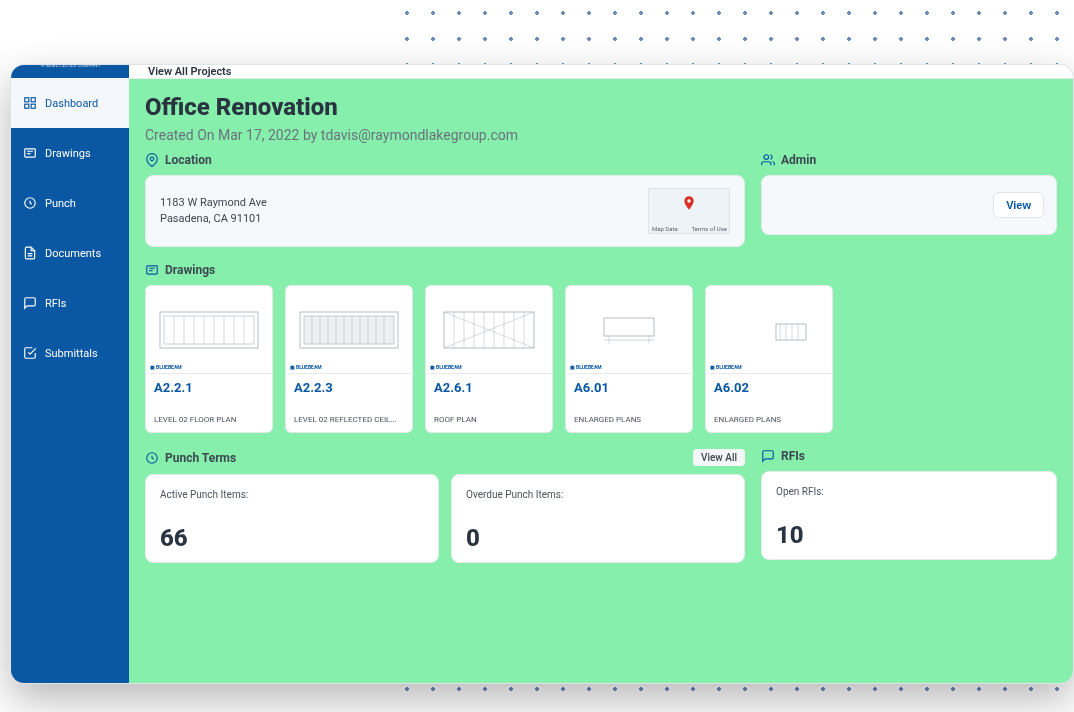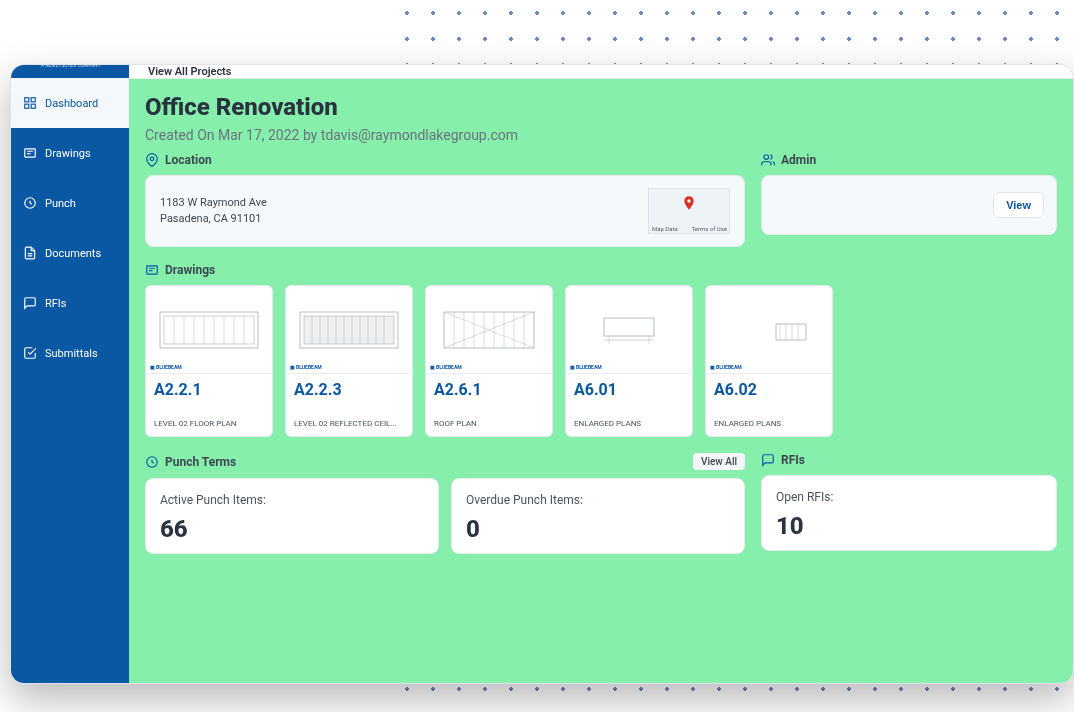--- a/index.html
+++ b/index.html
@@ -199,21 +199,21 @@
       justify-content: center;
       position: relative;
     }
     .drawing-thumb svg { opacity: 0.75; }
     .thumb-brand {
       position: absolute; bottom: 3px; left: 4px;
       font-size: 5px; color: #0a57a4; font-weight: 700;
       display: flex; align-items: center; gap: 2px;
     }
     .drawing-info { padding: 6px 8px 8px 8px; }
-    .drawing-code { font-size: 16px; color: #0a57a4; font-weight: 700; }
+    .drawing-code { font-size: 13px; color: #0a57a4; font-weight: 700; }
     .drawing-name { font-size: 8px; color: #4a535e; margin-top: 20px; text-transform: uppercase; white-space: nowrap; overflow: hidden; text-overflow: ellipsis;}
 
     .stats-row { display: flex; gap: 16px; }
     .stat-section { flex: 0 0 600px; }
     .stat-section .section-header .viewall-link {
       margin-left: auto;
       font-size: 10px;
       font-weight: 500;
       color: #3d4852;
       background: #f4f6f8;
@@ -222,21 +222,21 @@
       cursor: pointer;
     }
     .stat-cards { display: flex; gap: 12px; }
     .stat-card {
       flex: 1;
       border: 1px solid #e8eaee;
       border-radius: 8px;
       padding: 14px 14px 10px 14px;
       background: #fff;
     }
-    .stat-label { font-size: 12px; color: #4a535e; margin-bottom: 8px; }
+    .stat-label { font-size: 10px; color: #4a535e; margin-bottom: 24px; }
     .stat-value { font-size: 24px; font-weight: 800; color: #2a3340; }
     .rfi-section { flex: 1; }
   </style>
 </head>
 <body>
 
 <div class="dotted-bg"></div>
 
 <div class="window">
   <aside class="sidebar">

